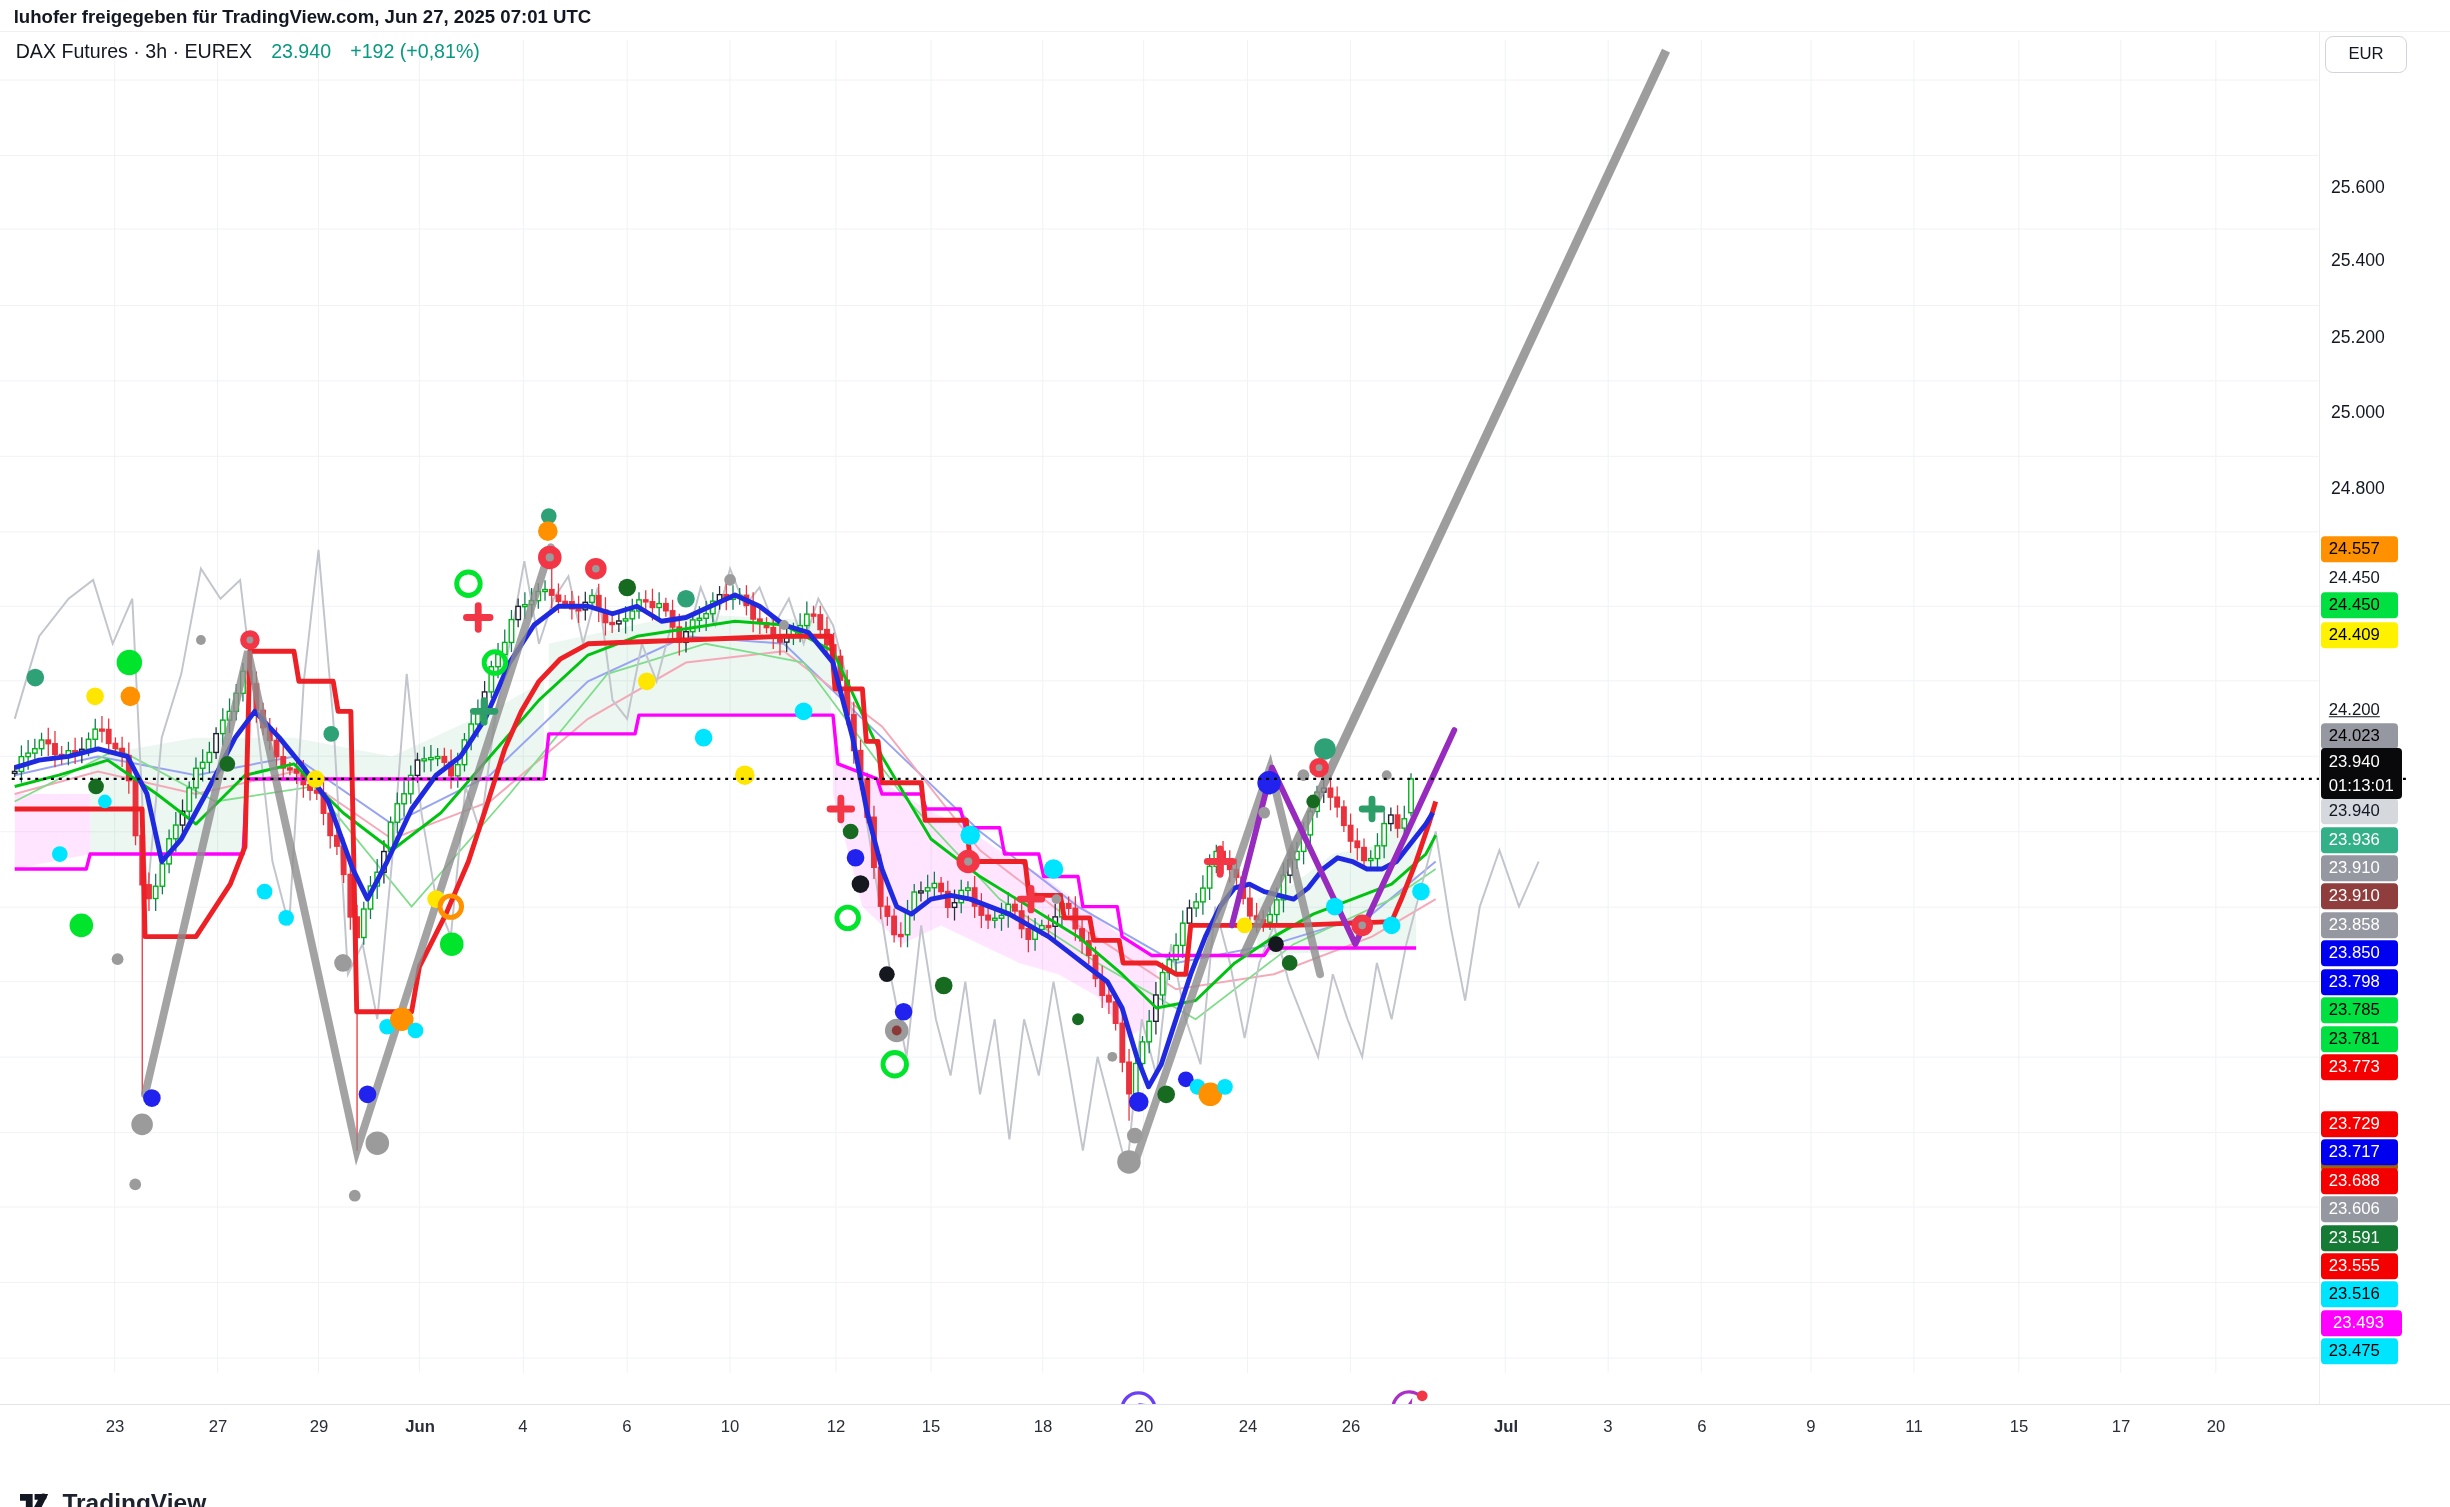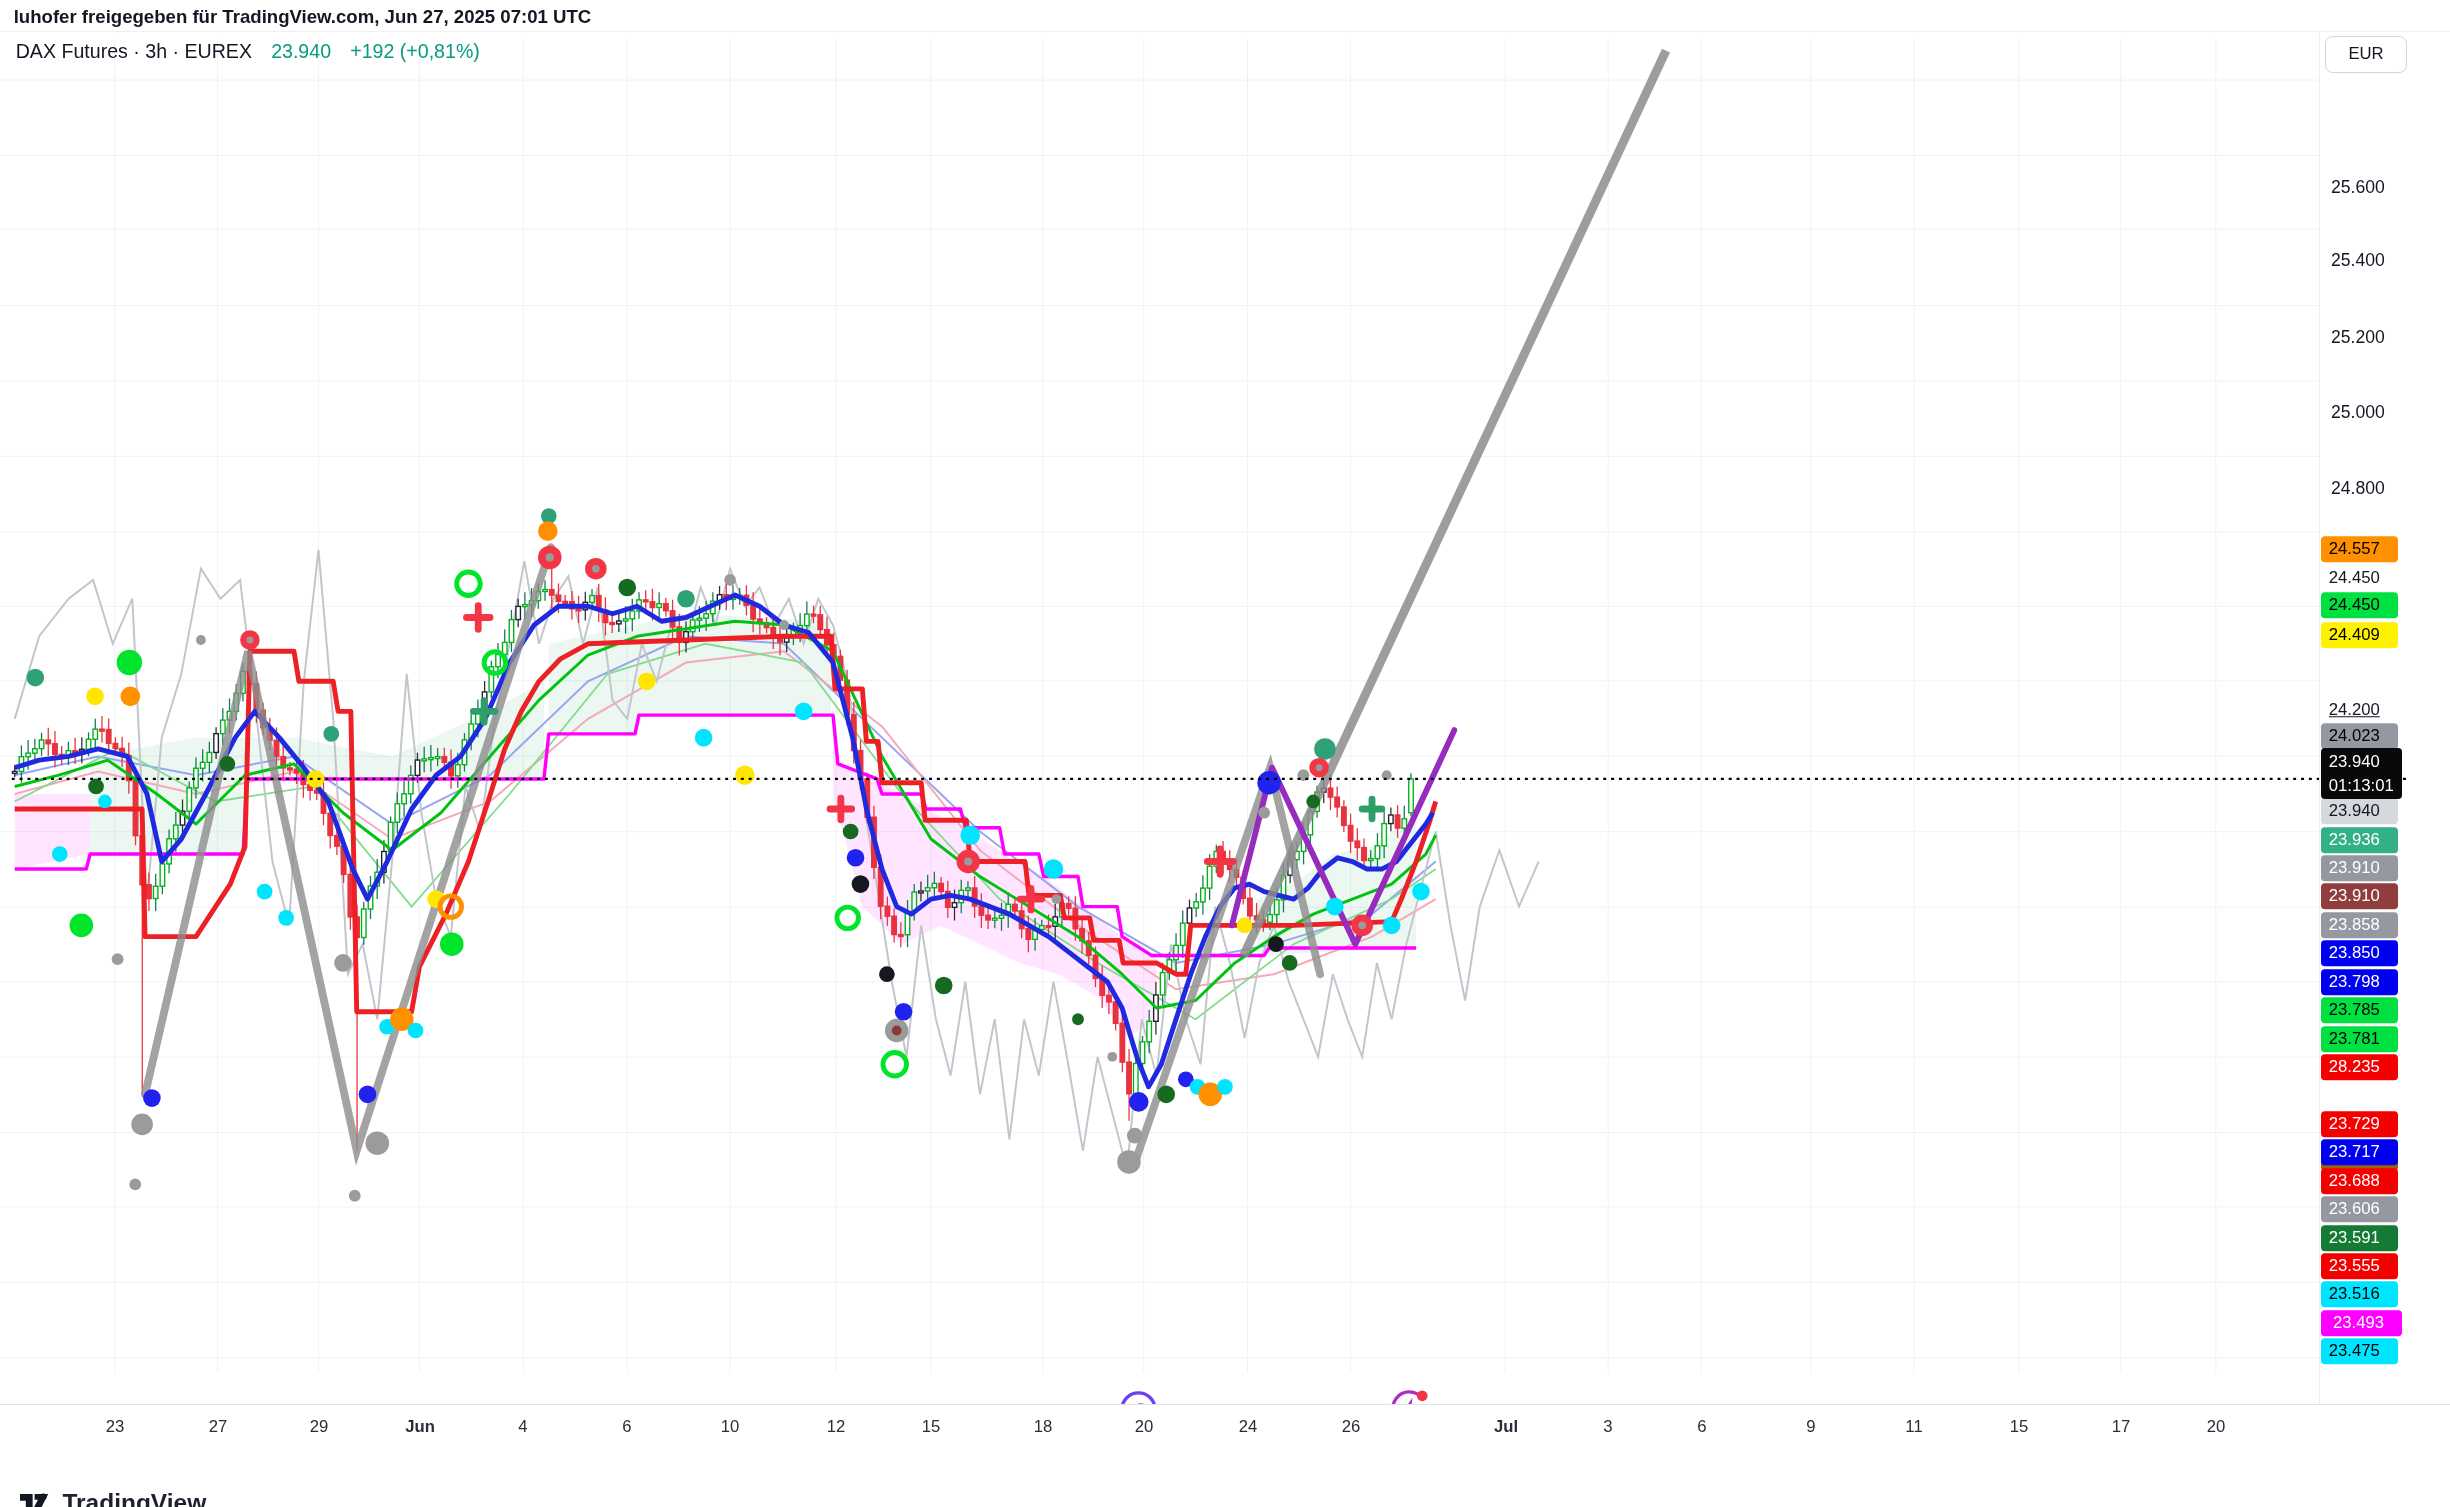--- a/index.html
+++ b/index.html
@@ -629,21 +629,21 @@
         <div class="plabel" style="top: 704px; background: rgb(149, 152, 161); color: #000000;">24.023</div>
         <div class="plabel" style="top: 779px; background: rgb(213, 216, 221); color: rgb(19, 23, 34);">23.940</div>
         <div class="plabel" style="top: 808px; background: rgb(51, 176, 135); color: rgb(255, 255, 255);">23.936</div>
         <div class="plabel" style="top: 836px; background: rgb(149, 152, 161); color: rgb(255, 255, 255);">23.910</div>
         <div class="plabel" style="top: 864px; background: rgb(143, 61, 61); color: rgb(255, 255, 255);">23.910</div>
         <div class="plabel" style="top: 893px; background: rgb(149, 152, 161); color: rgb(255, 255, 255);">23.858</div>
         <div class="plabel" style="top: 921px; background: rgb(0, 0, 240); color: rgb(255, 255, 255);">23.850</div>
         <div class="plabel" style="top: 950px; background: rgb(0, 0, 240); color: rgb(255, 255, 255);">23.798</div>
         <div class="plabel" style="top: 978px; background: rgb(0, 224, 64); color: rgb(0, 0, 0);">23.785</div>
         <div class="plabel" style="top: 1007px; background: rgb(0, 224, 64); color: rgb(0, 0, 0);">23.781</div>
-        <div class="plabel" style="top: 1035px; background: rgb(245, 0, 0); color: rgb(255, 255, 255);">28.235</div>
+        <div class="plabel" style="top: 1035px; background: rgb(245, 0, 0); color: rgb(255, 255, 255);">23.773</div>
         <div class="plabel" style="top: 1126px; background: #a16207; color: rgb(255, 255, 255);">23.751</div>
         <div class="plabel" style="top: 1092px; background: rgb(245, 0, 0); color: rgb(255, 255, 255);">23.729</div>
         <div class="plabel" style="top: 1120px; background: rgb(0, 0, 240); color: rgb(255, 255, 255);">23.717</div>
         <div class="plabel" style="top: 1149px; background: rgb(245, 0, 0); color: rgb(255, 255, 255);">23.688</div>
         <div class="plabel" style="top: 1177px; background: rgb(149, 152, 161); color: rgb(255, 255, 255);">23.606</div>
         <div class="plabel" style="top: 1206px; background: rgb(21, 122, 51); color: rgb(255, 255, 255);">23.591</div>
         <div class="plabel" style="top: 1234px; background: rgb(245, 0, 0); color: rgb(255, 255, 255);">23.555</div>
         <div class="plabel" style="top: 1262px; background: rgb(0, 229, 255); color: rgb(0, 0, 0);">23.516</div>
         <div class="plabel" style="top: 1291px; background: rgb(255, 0, 255); color: rgb(255, 255, 255); padding-left: 12px;">23.493</div>
         <div class="plabel" style="top: 1319px; background: rgb(0, 229, 255); color: rgb(0, 0, 0);">23.475</div>

